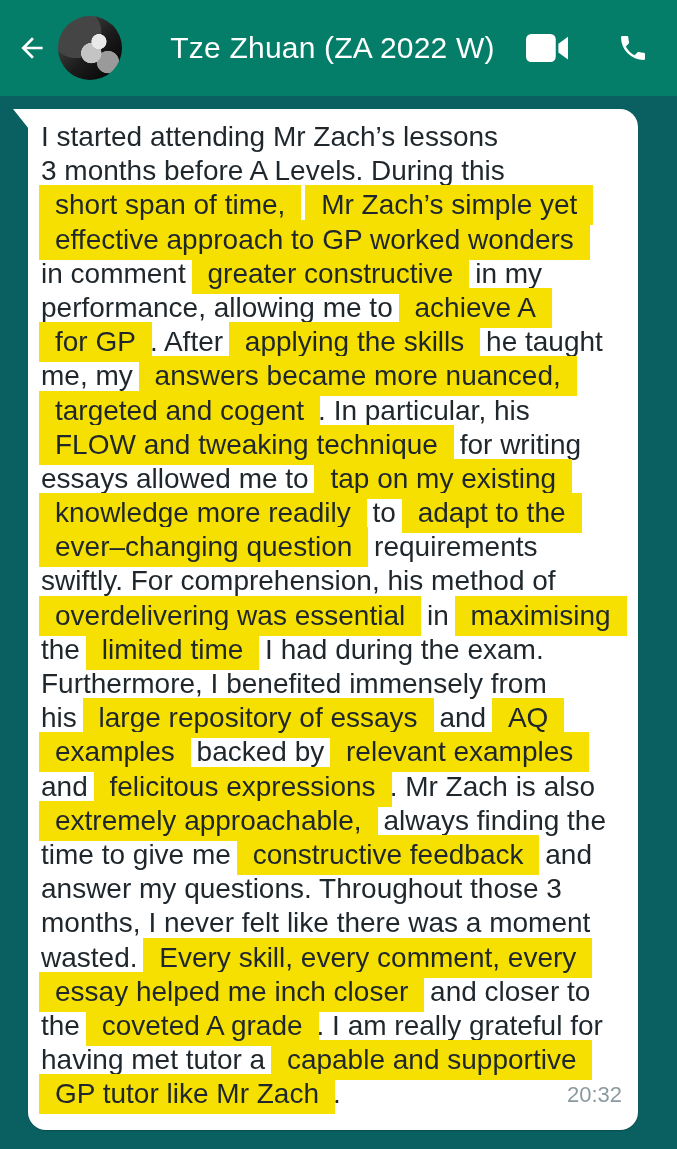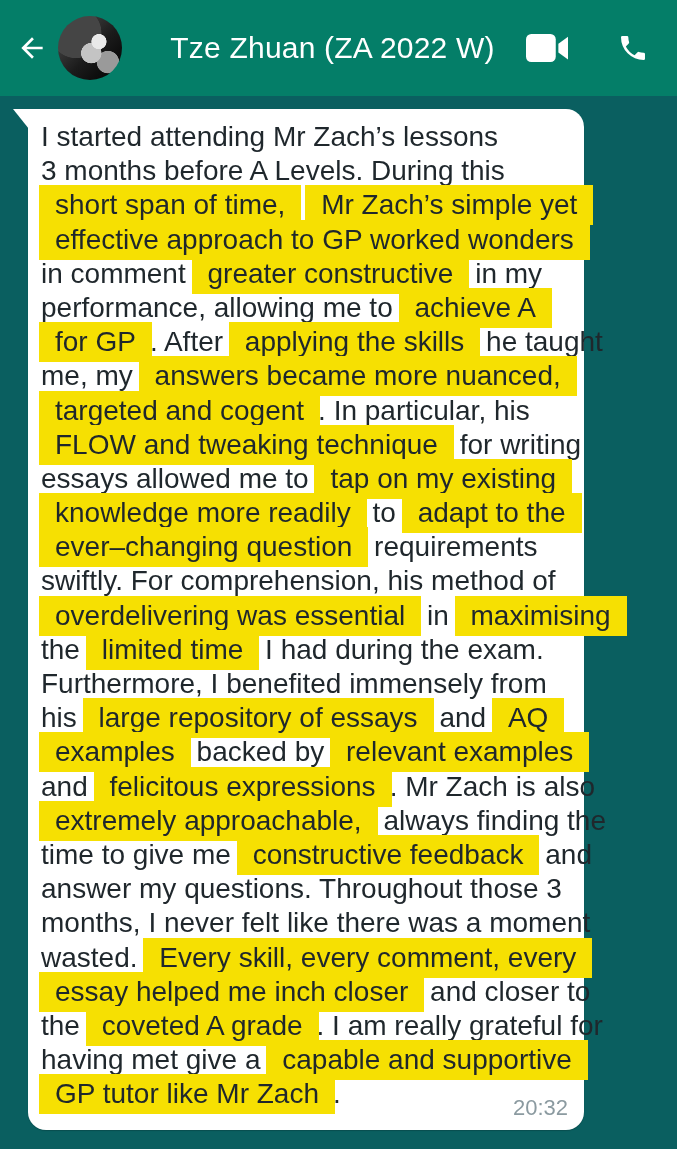--- a/index.html
+++ b/index.html
@@ -82,21 +82,21 @@
         #17509e 36%, #2e5f9b 46%,
         #7e9ab4 52%, #6d9ec5 59%,
         #4598bb 65%, #2197a6 71%,
         #127e80 79%, #0b6b6c 90%,
         #0a5f60 100%);
   }
   
   .bubble {
     position:absolute;
     top:13px; left:28px;
-    width:556px;
+    width:610px;
     background:var(--bubble);
     border-radius:18px;
     border-top-left-radius:0;
     padding:11px 14px 19px 13px;
     box-shadow:0 1px 1px rgba(0,0,0,.18);
   }
   .bubble-tail {
     position:absolute;
     top:0; left:-15px;
     width:16px; height:20px;
@@ -110,21 +110,21 @@
     color:var(--text);
     white-space:pre;
   }
   .msg-line .hl {
     background:var(--hl);
     padding:4px 16px 5px;
     margin:-4px -2px -5px;
   }
   .msg-time {
     position:absolute;
-    right:16px; bottom:9px;
+    right:16px; bottom:22px;
     font-size:22px;
     color:var(--time);
   }
 </style>
 </head>
 <body>
 
 <header class="header">
   <div class="back-btn">
     <svg viewBox="0 0 24 24">
@@ -170,18 +170,18 @@
         <div class="msg-line"><span>his </span><span class="hl">large repository of essays</span><span> and </span><span class="hl">AQ</span></div>
         <div class="msg-line"><span class="hl">examples</span><span> backed by </span><span class="hl">relevant examples</span></div>
         <div class="msg-line"><span>and </span><span class="hl">felicitous expressions</span><span>. Mr Zach is also</span></div>
         <div class="msg-line"><span class="hl">extremely approachable,</span><span> always finding the</span></div>
         <div class="msg-line"><span>time to give me </span><span class="hl">constructive feedback</span><span> and</span></div>
         <div class="msg-line"><span>answer my questions. Throughout those 3</span></div>
         <div class="msg-line"><span>months, I never felt like there was a moment</span></div>
         <div class="msg-line"><span>wasted. </span><span class="hl">Every skill, every comment, every</span></div>
         <div class="msg-line"><span class="hl">essay helped me inch closer</span><span> and closer to</span></div>
         <div class="msg-line"><span>the </span><span class="hl">coveted A grade</span><span>. I am really grateful for</span></div>
-        <div class="msg-line"><span>having met give a </span><span class="hl">capable and supportive</span></div>
+        <div class="msg-line"><span>having met tutor a </span><span class="hl">capable and supportive</span></div>
         <div class="msg-line"><span class="hl">GP tutor like Mr Zach</span><span>.</span></div>
       </div>
     <div class="msg-time">20:32</div>
   </div>
 </div>
 
 </body></html>

